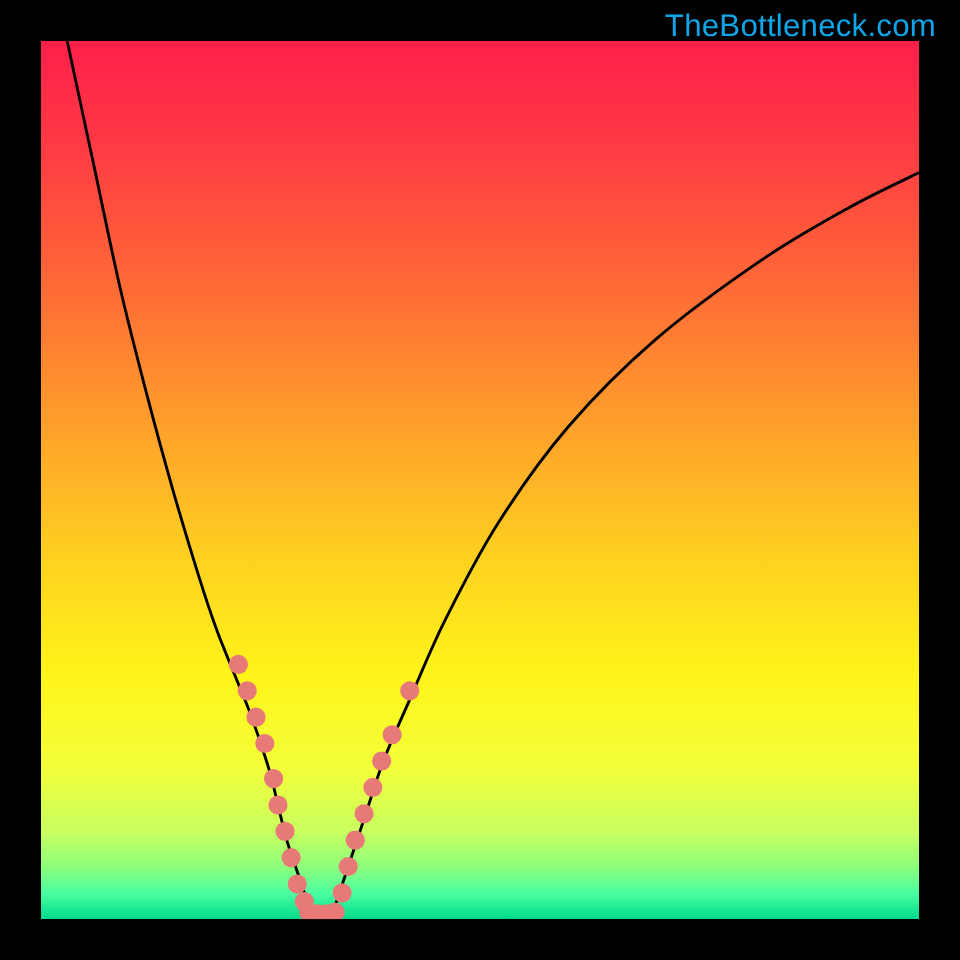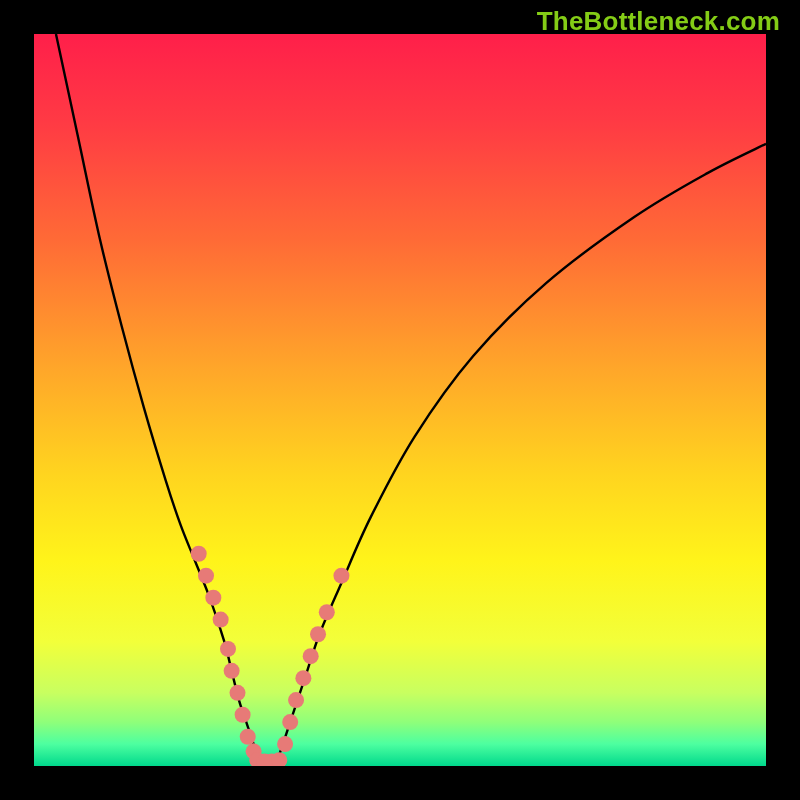--- a/index.html
+++ b/index.html
@@ -27,24 +27,24 @@
     overflow: hidden;
   }
   .gradient {
     position: absolute;
     inset: 0;
   }
   .watermark {
     position: absolute;
     top: 6px;
     right: 20px;
-    color: #84cc16;
+    color: #0ea5e9;
     font-size: 26px;
     letter-spacing: 0.2px;
-    font-weight: 700;
+    font-weight: 400;
   }
   svg.curves {
     position: absolute;
     inset: 0;
   }
 </style>
 </head>
 <body>
 
 <div class="frame">

